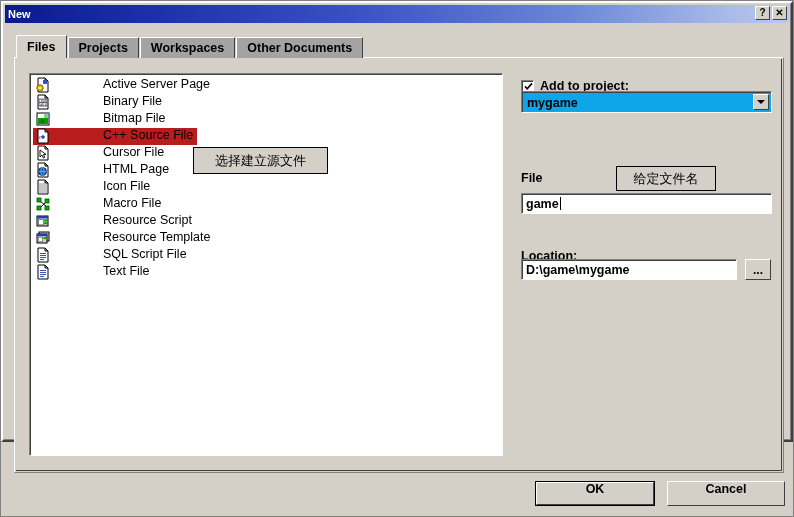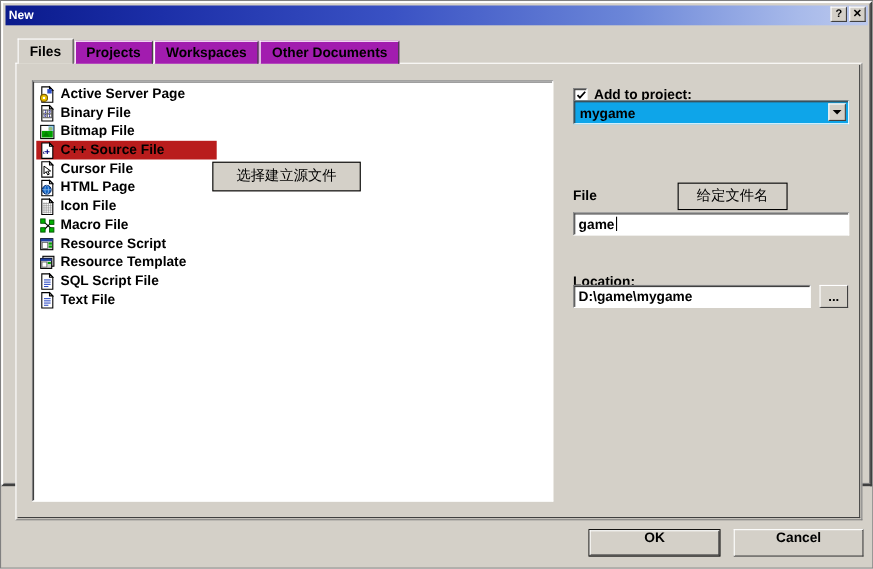--- a/index.html
+++ b/index.html
@@ -95,21 +95,21 @@
     display: flex;
     align-items: flex-end;
     z-index: 5;
   }
   .tab {
     height: 21px;
     padding: 0 10px;
     font-size: 12.5px;
     font-weight: bold;
     color: #000000;
-    background: #a21caf;
+    background: #a3a3a3;
     display: flex;
     align-items: center;
     justify-content: center;
     box-sizing: border-box;
     border-top: 1px solid #ffffff;
     border-left: 1px solid #ffffff;
     border-right: 1px solid #404040;
     border-bottom: none;
     margin-right: 1px;
     cursor: default;
@@ -167,27 +167,28 @@
     left: 0; top: 0; right: 0; bottom: 0;
     border-top: 1px solid #404040;
     border-left: 1px solid #404040;
     background: #ffffff;
     padding: 2px 0 0 2px;
     box-sizing: border-box;
   }
   .lb-item {
     height: 17px;
     display: flex;
-    align-items: center;
+    align-items: flex-start;
     font-size: 12.5px;
-    font-weight: bold;
+    font-weight: normal;
     color: #000000;
     padding-left: 2px;
     cursor: default;
     white-space: nowrap;
+    gap: 48px;
   }
   .lb-item.selected {
     background: #b91c1c;
     width: 162px;
   }
   .lb-icon {
     width: 16px;
     height: 16px;
     margin-right: 4px;
     flex: 0 0 16px;

